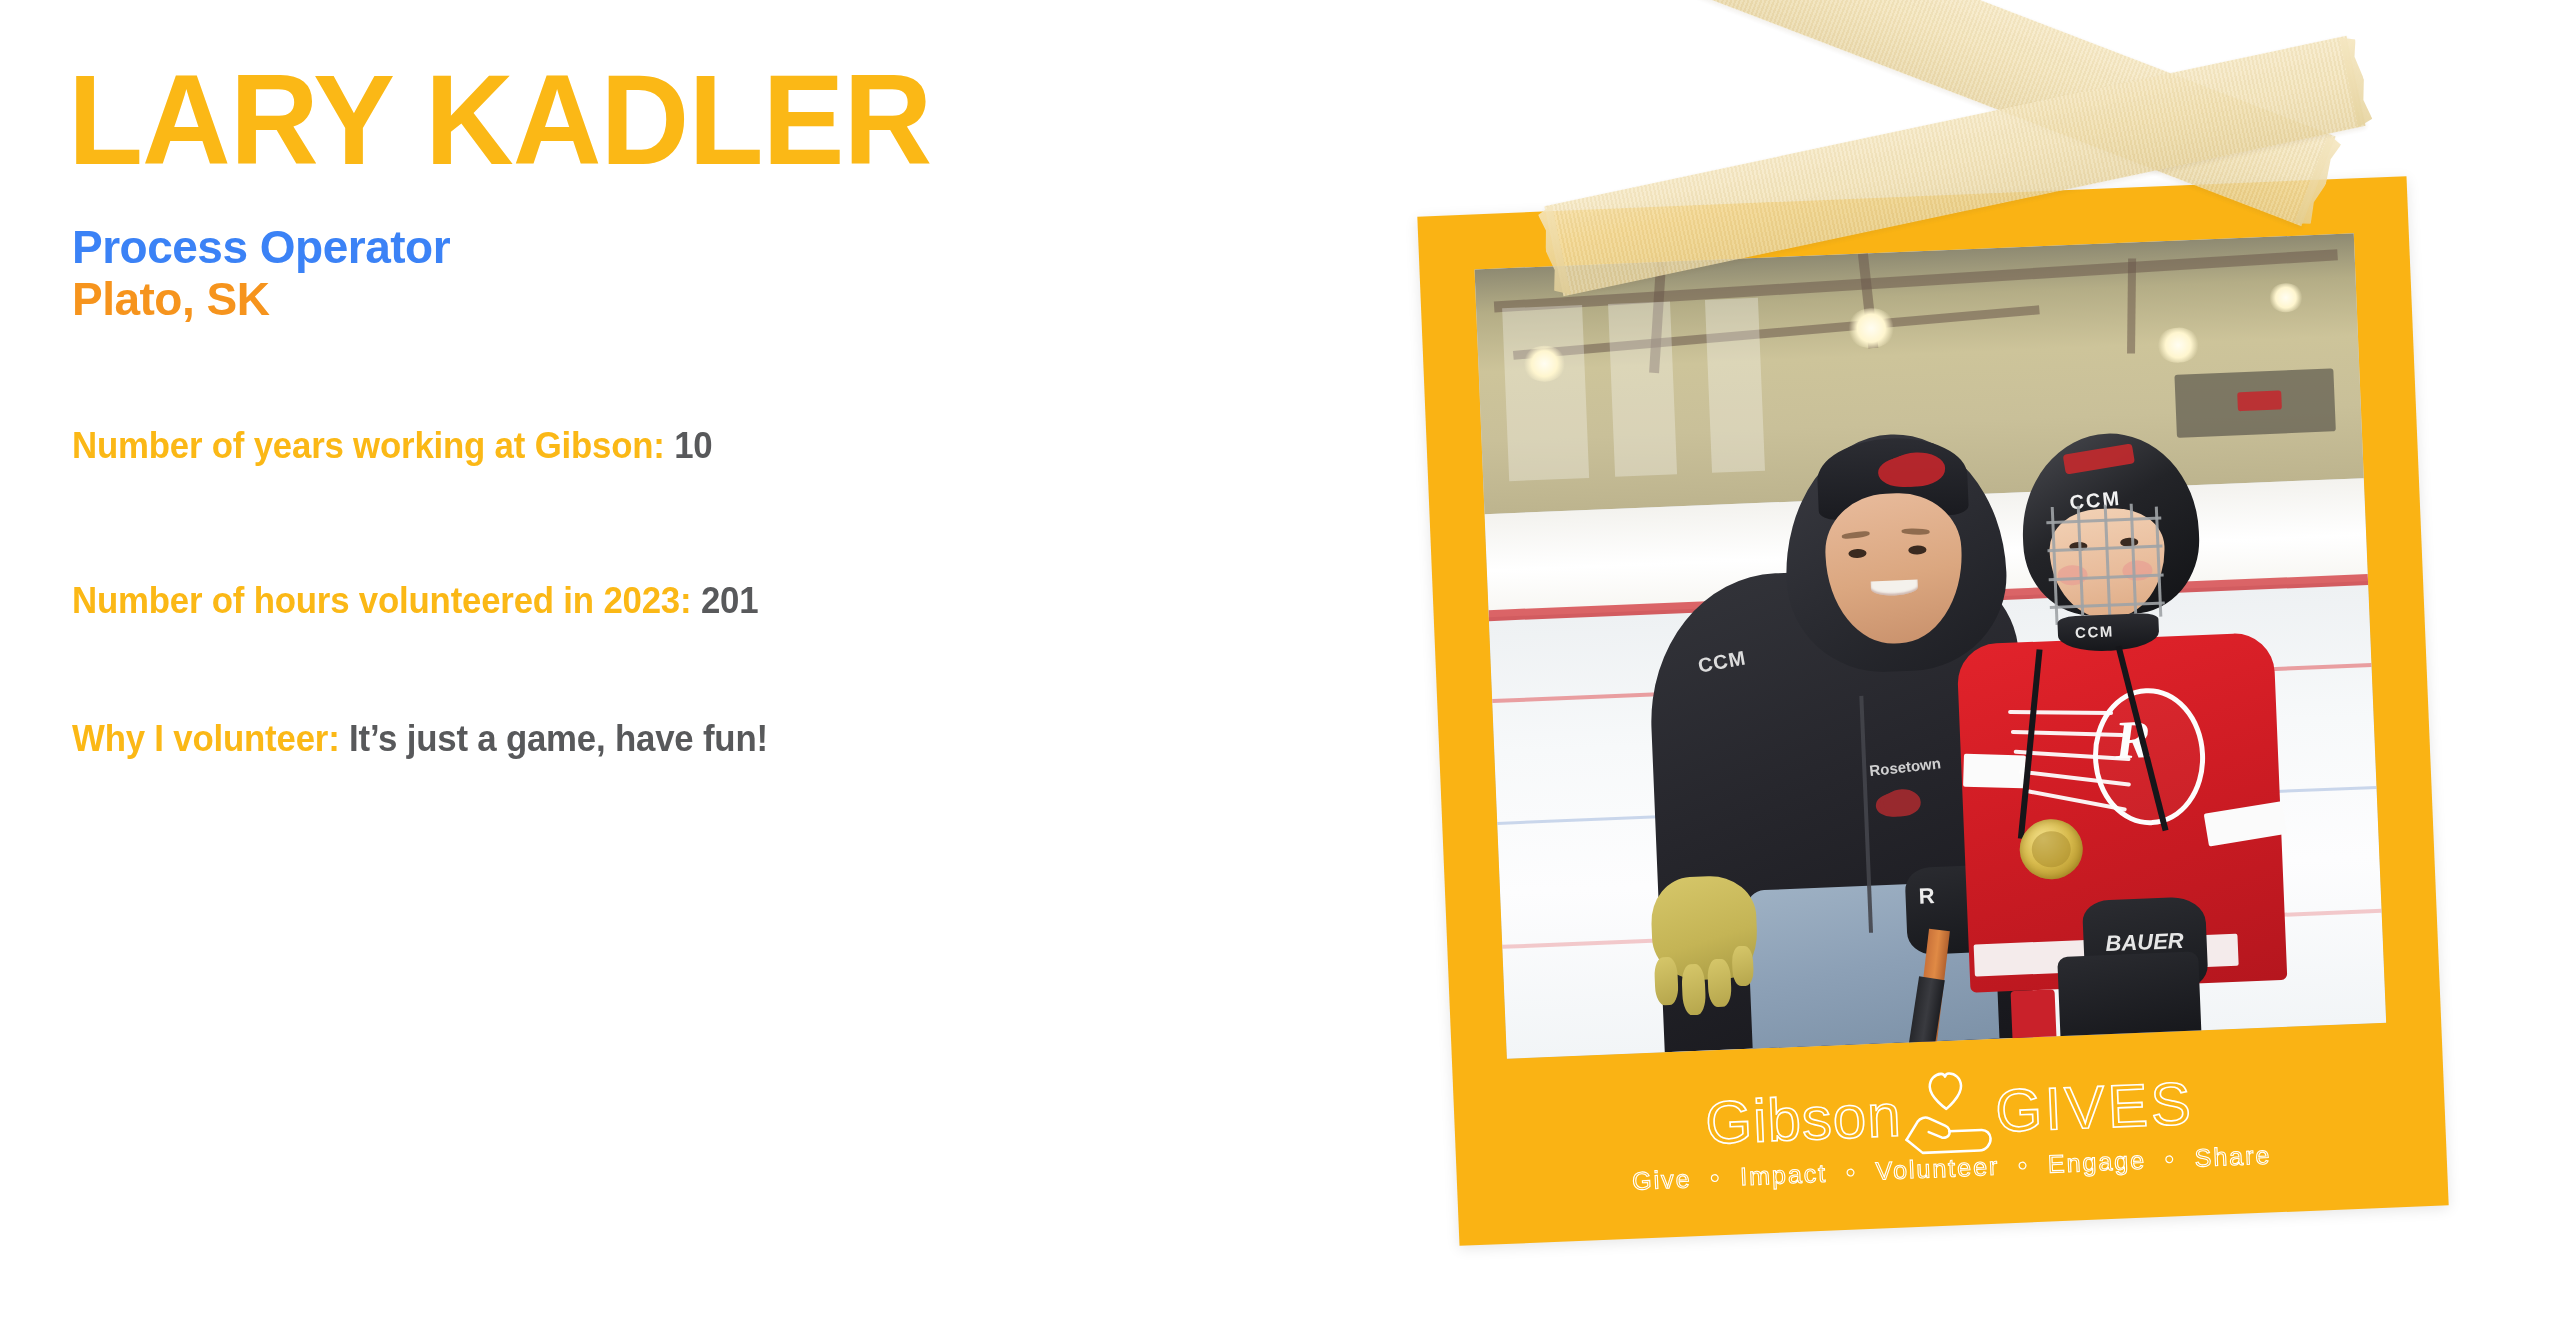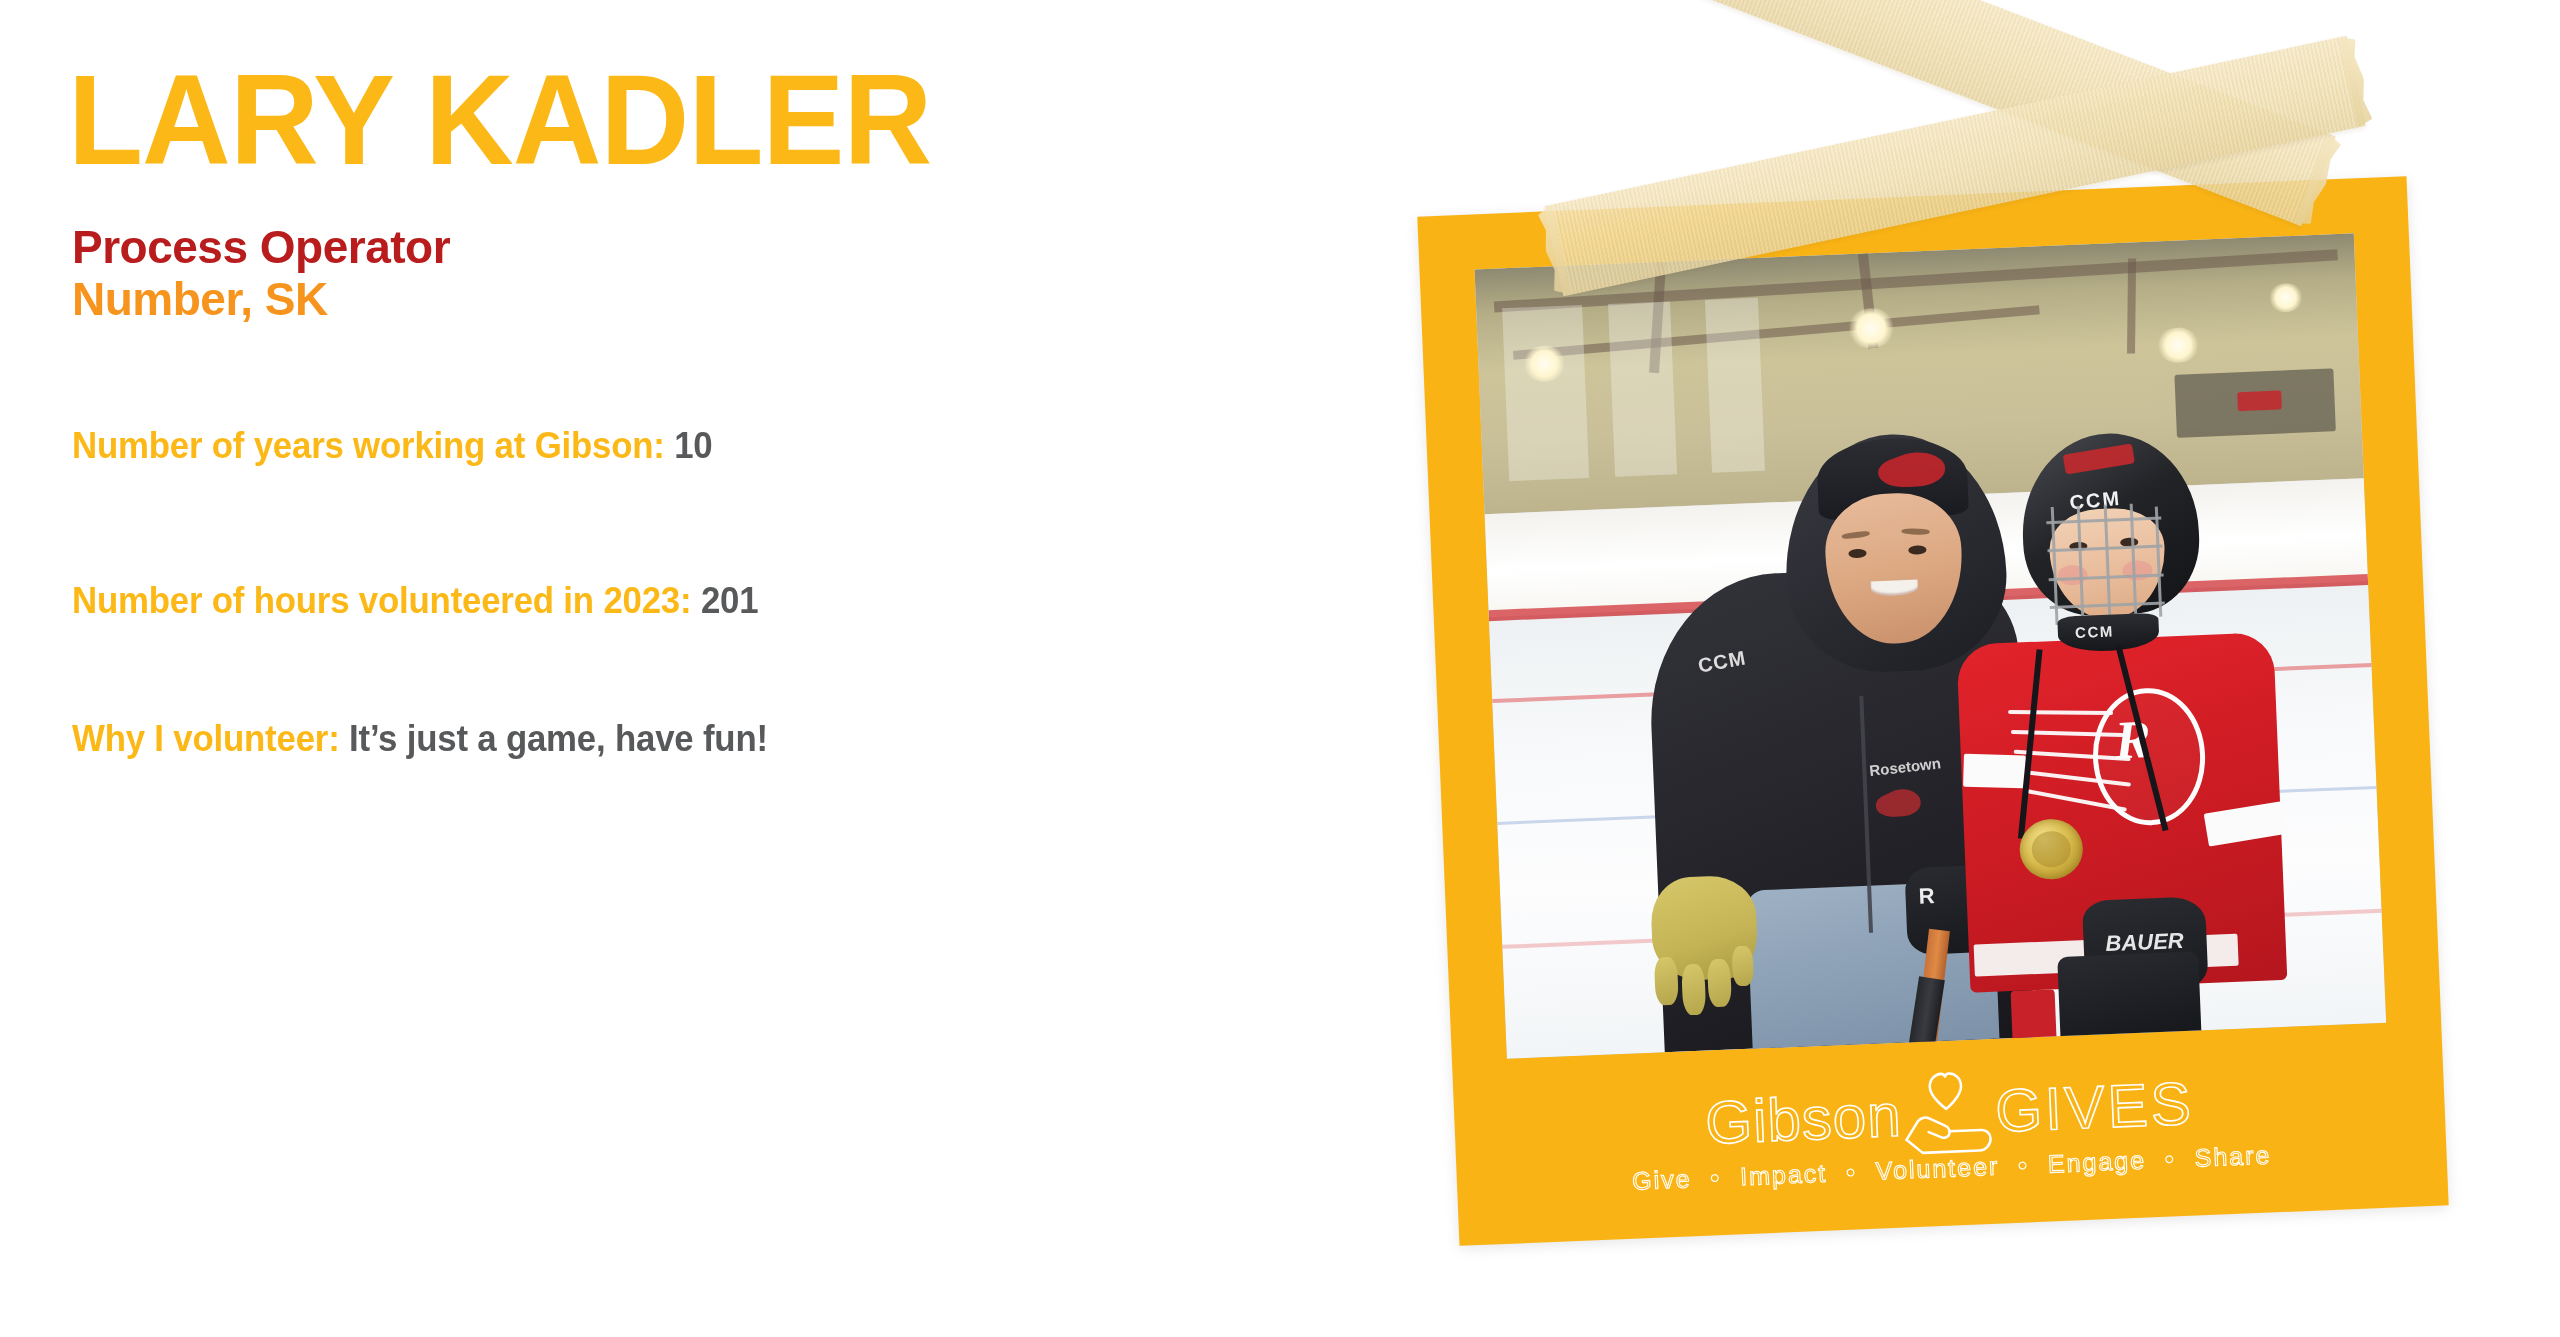--- a/index.html
+++ b/index.html
@@ -38,21 +38,21 @@
     line-height: 1.0;
     margin: 0;
     transform: scaleX(0.96);
     transform-origin: left center;
     white-space: nowrap;
   }
 
   .role {
     font-size: 46px;
     font-weight: bold;
-    color: #b91c1c;
+    color: #3b82f6;
     line-height: 1.12;
     margin: 38px 0 0 4px;
     letter-spacing: -0.5px;
   }
   .location {
     font-size: 46px;
     font-weight: bold;
     color: #F6941D;
     line-height: 1.12;
     margin: 0 0 0 4px;
@@ -388,21 +388,21 @@
   }
 </style>
 </head>
 <body>
 
 <div id="slide">
 
   <div class="text-col">
     <div class="person-name">LARY KADLER</div>
     <div class="role">Process Operator</div>
-    <div class="location">Number, SK</div>
+    <div class="location">Plato, SK</div>
   </div>
 
   <div class="fact fact-1">
     <span class="label">Number of years working at Gibson:</span>
     <span class="value">10</span>
   </div>
 
   <div class="fact fact-2">
     <span class="label">Number of hours volunteered in 2023:</span>
     <span class="value">201</span>

